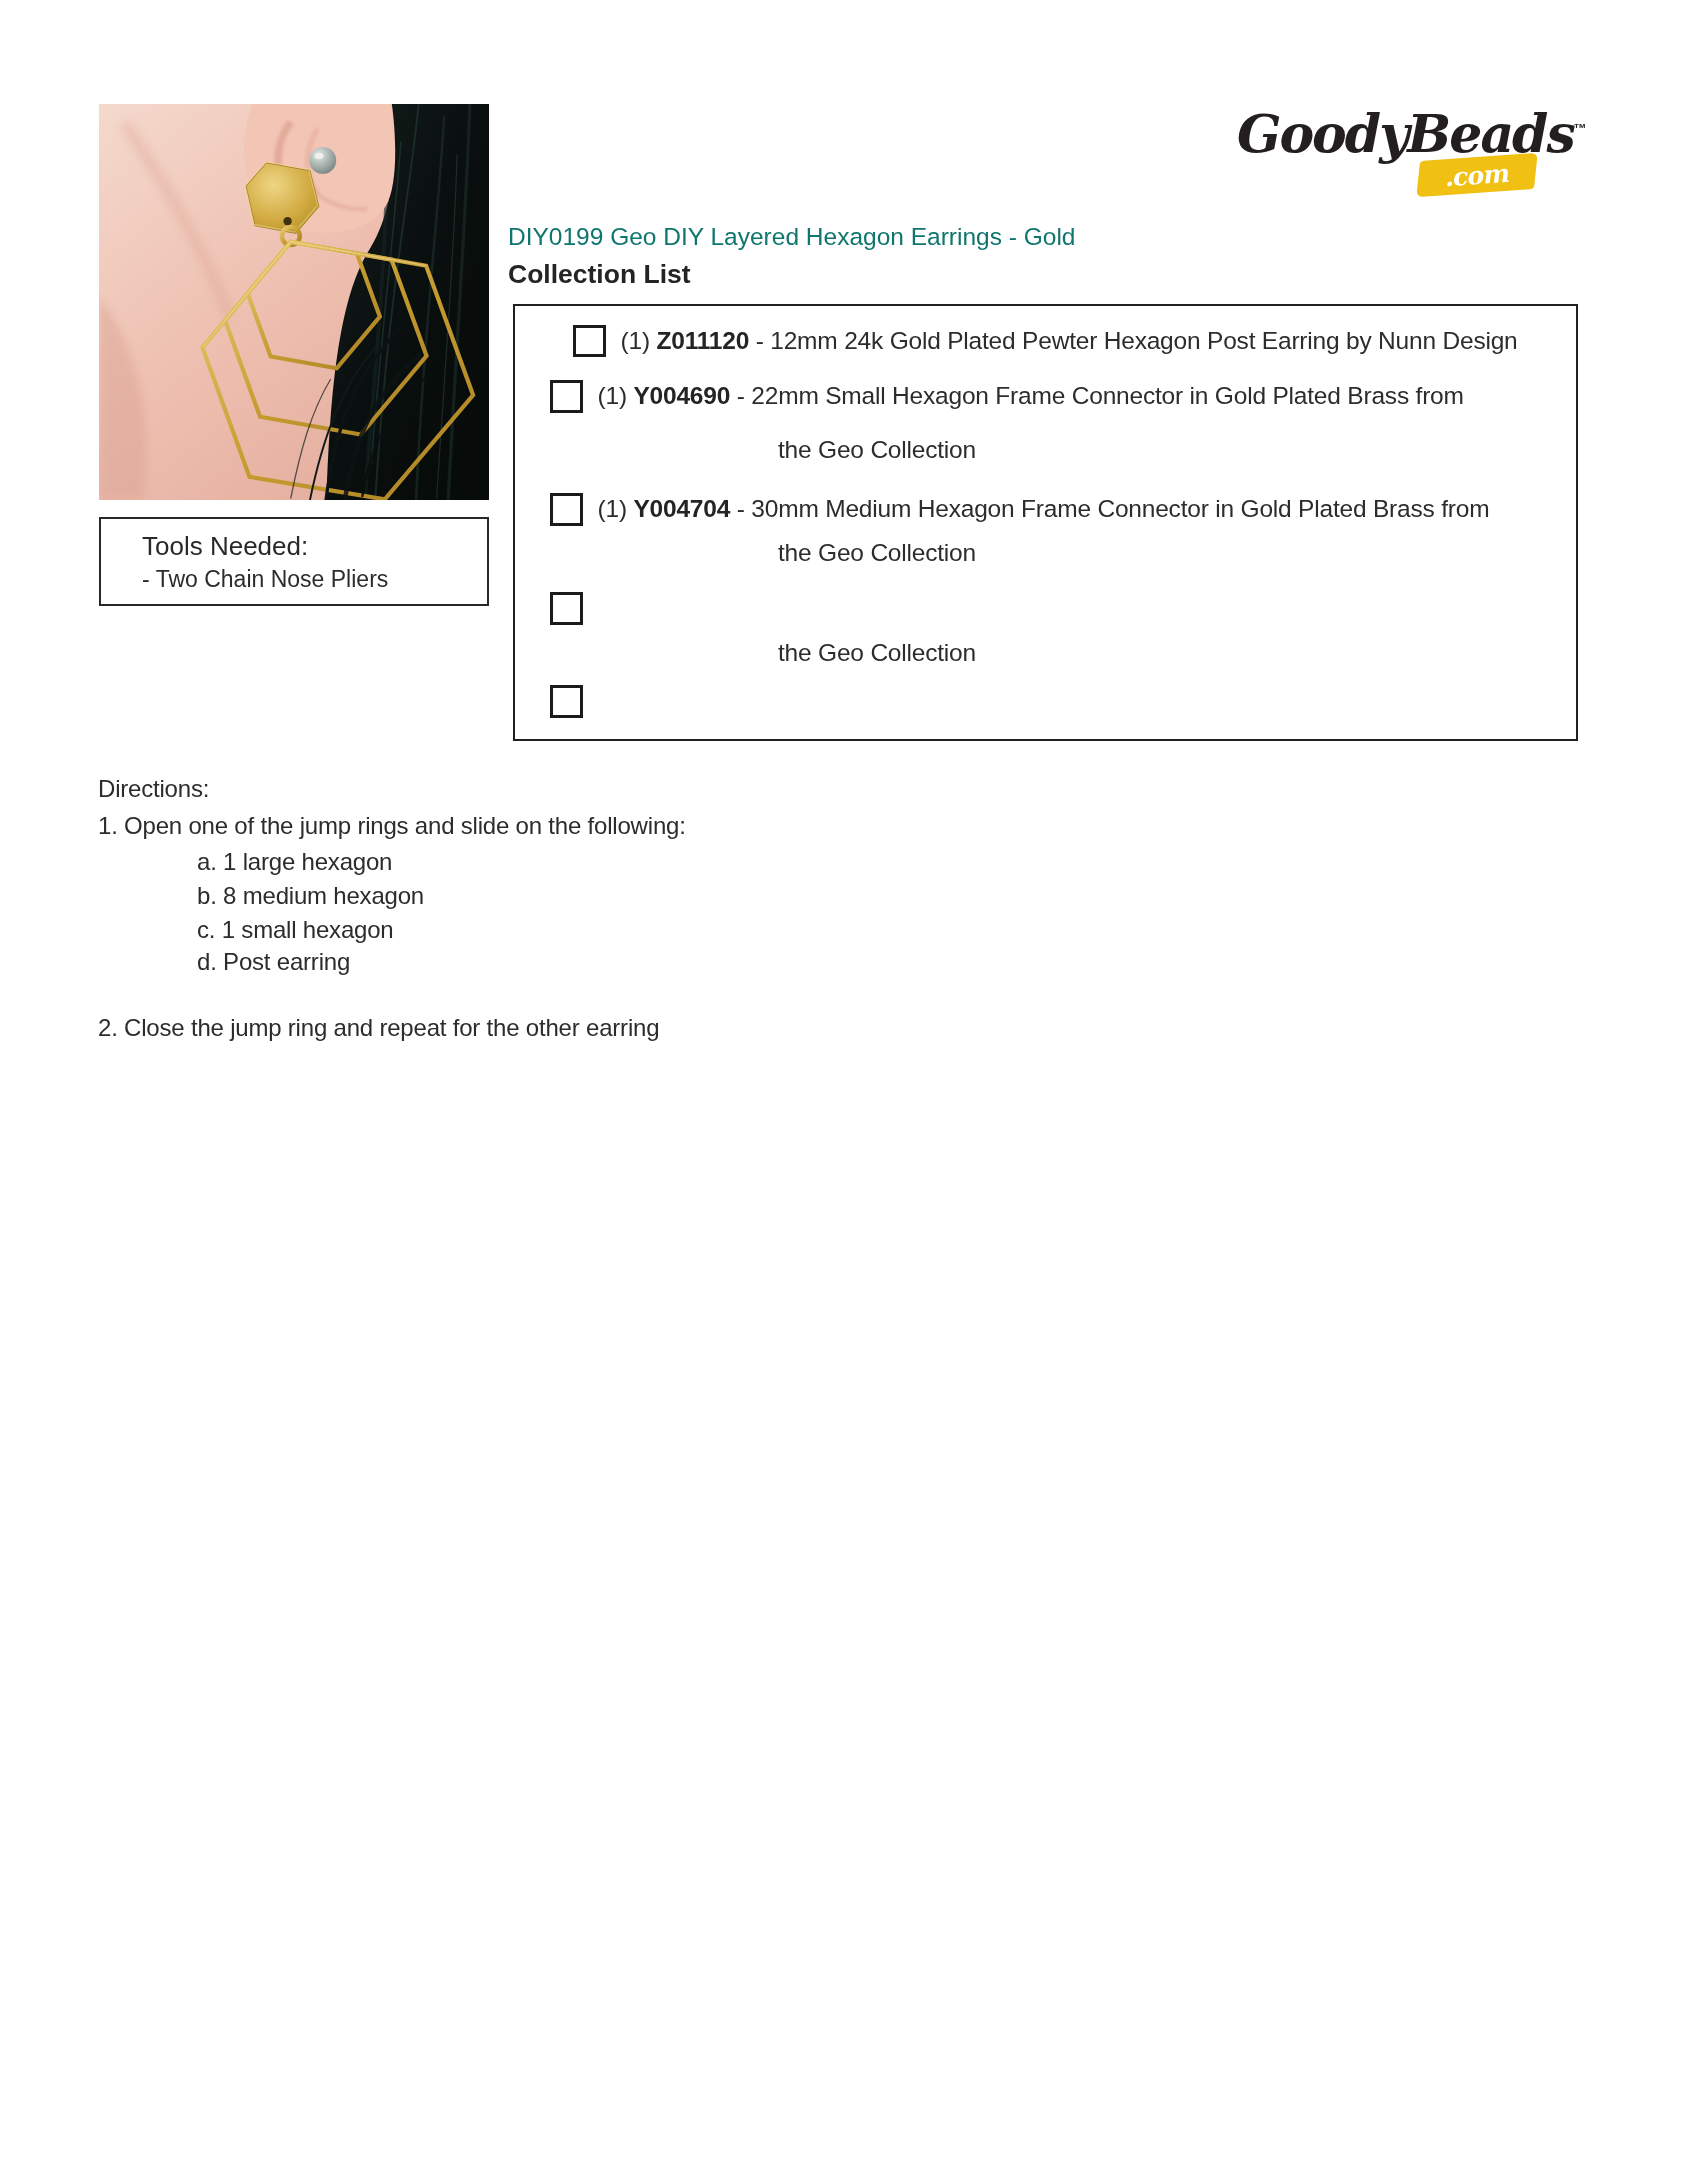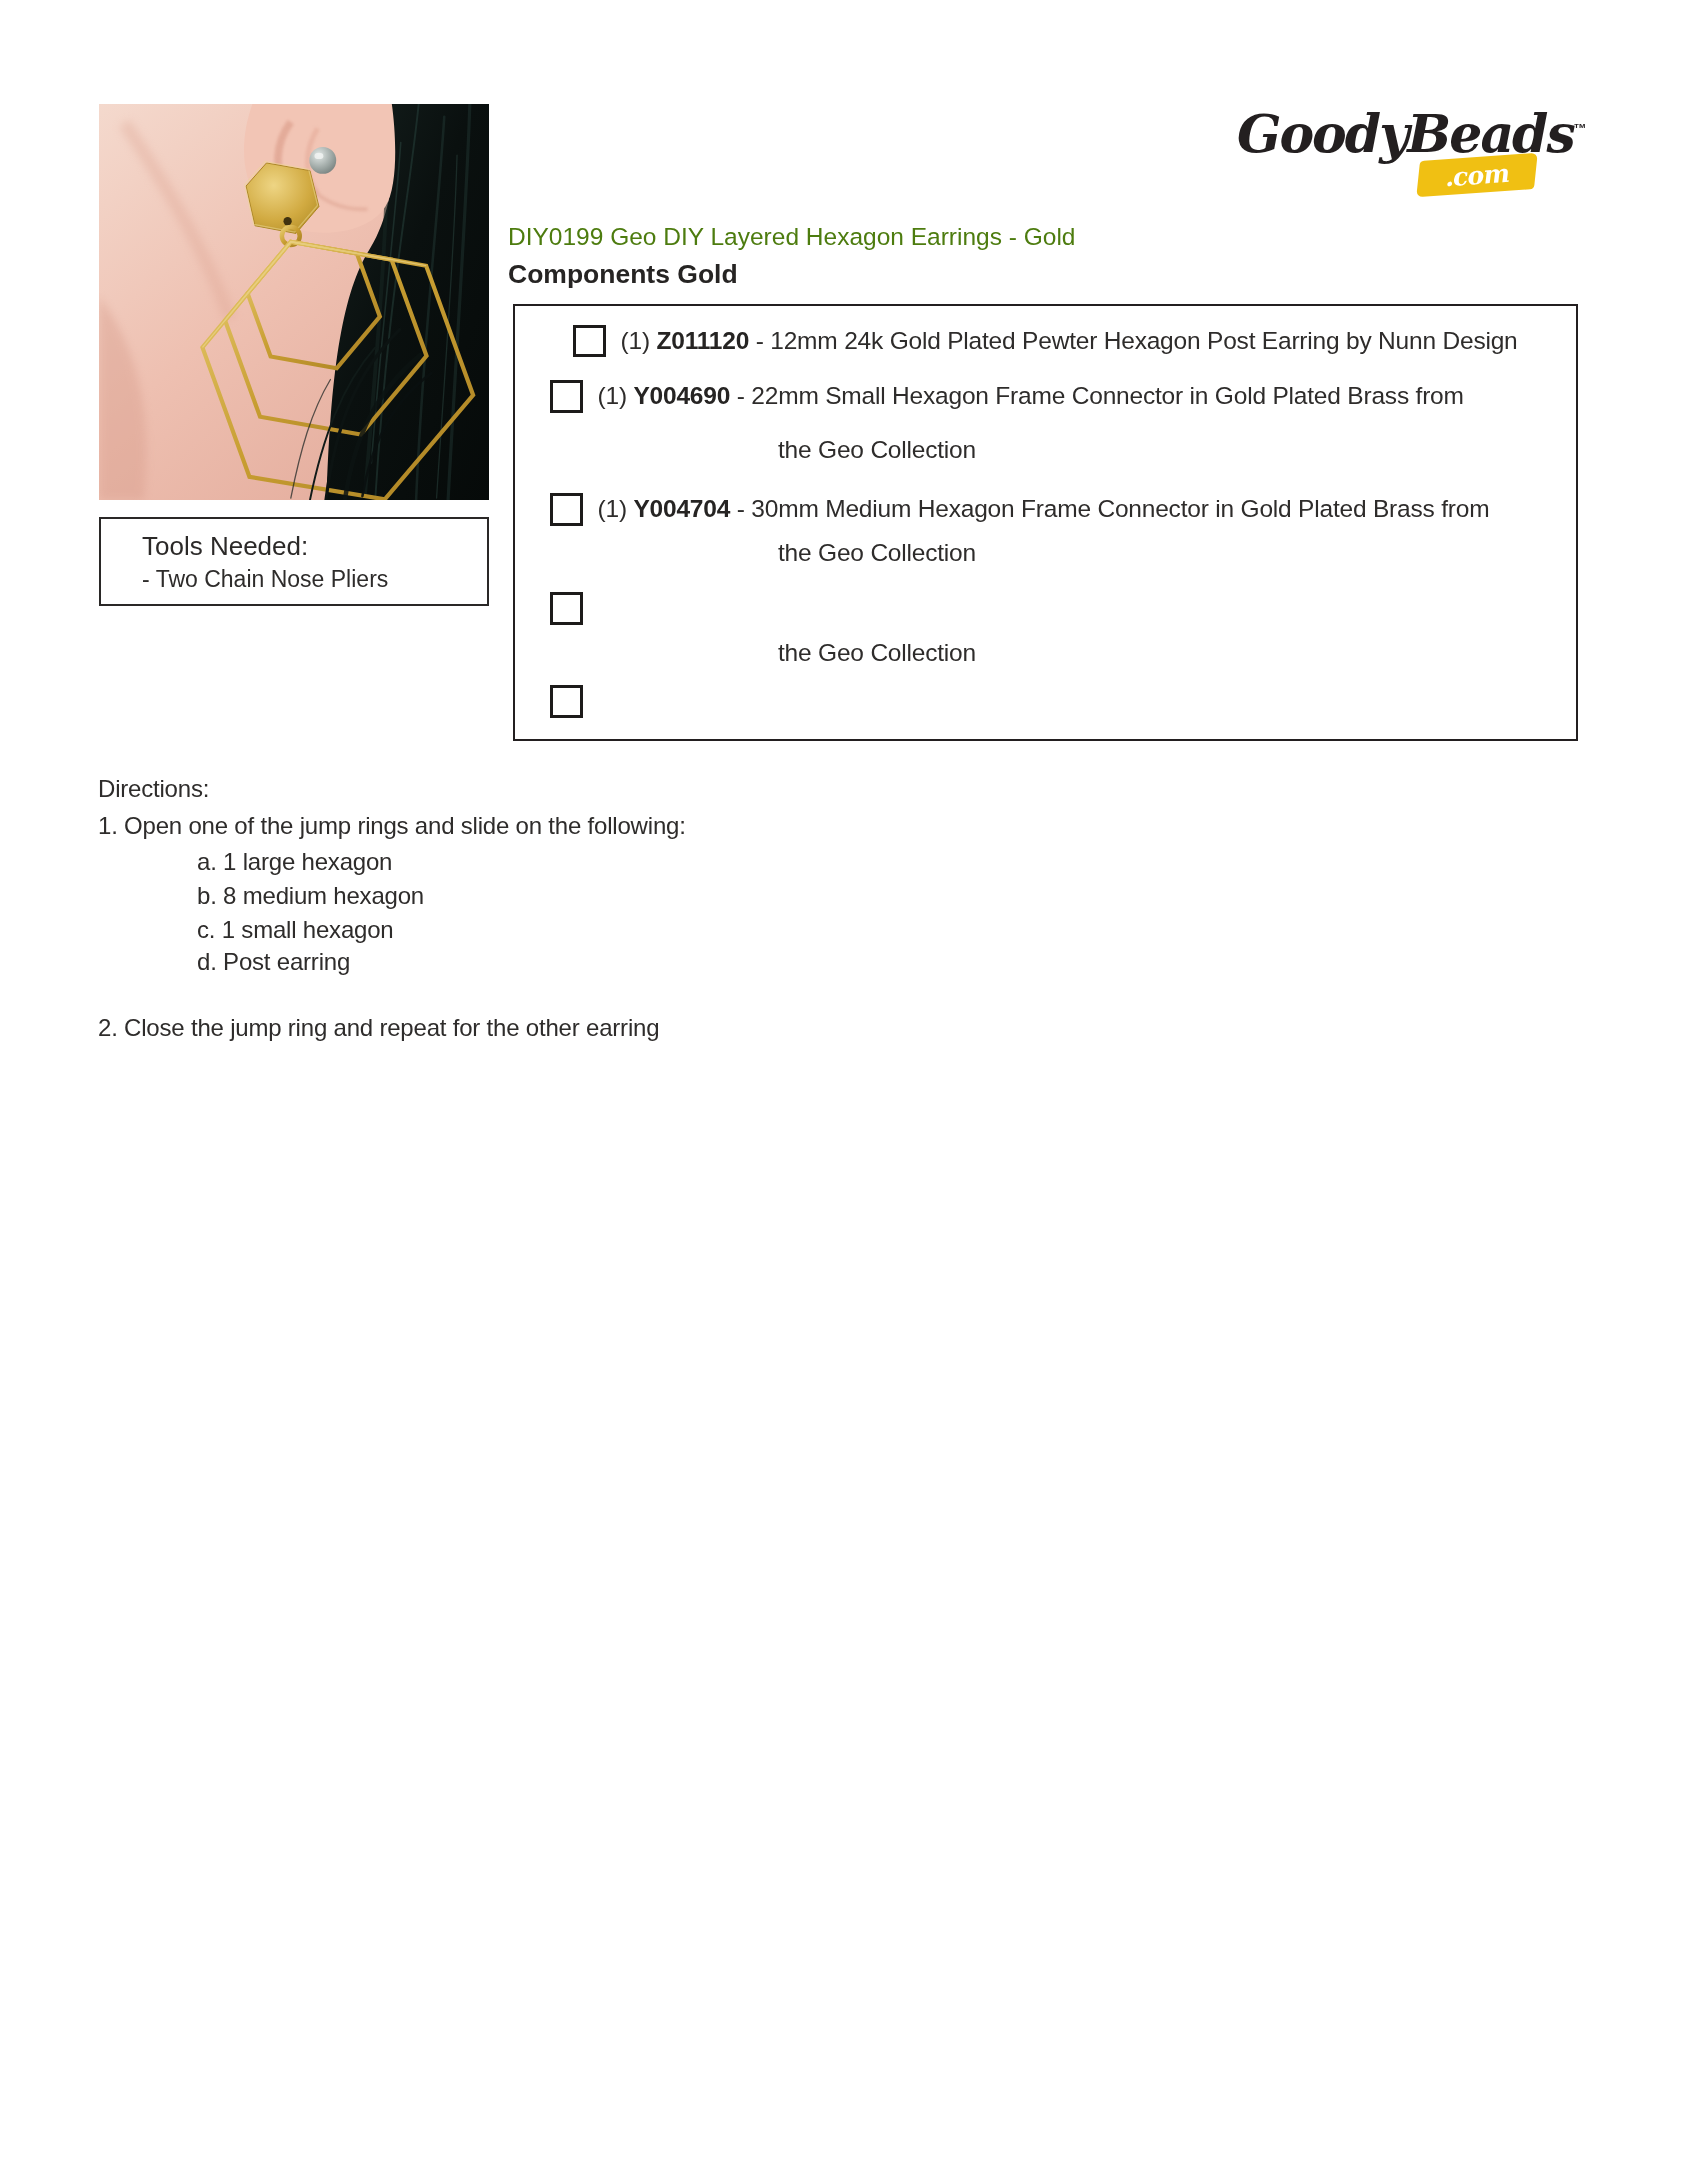--- a/index.html
+++ b/index.html
@@ -32,21 +32,21 @@
     display:flex;align-items:center;justify-content:center;
   }
   .com-banner span{
     font-family:"DejaVu Serif", serif;
     font-style:italic;font-weight:bold;
     font-size:25px;color:#ffffff;transform:skewX(10deg);
     letter-spacing:-0.7px;
   }
 
   
-  #doc-title{left:508px;top:222px;font-size:24.5px;line-height:29px;color:#4d7c0f;white-space:nowrap;}
+  #doc-title{left:508px;top:222px;font-size:24.5px;line-height:29px;color:#0f766e;white-space:nowrap;}
   #components-heading{left:508px;top:259px;font-size:26.5px;line-height:30px;font-weight:bold;color:#262423;white-space:nowrap;}
 
   
   #components-box{
     left:513px;top:304px;width:1065px;height:437px;
     border:2.6px solid #231f20;background:#ffffff;box-sizing:border-box;
   }
   .comp-row{position:absolute;left:35px;display:flex;align-items:center;white-space:nowrap;}
   .checkbox{
     display:inline-block;flex:0 0 auto;
@@ -174,21 +174,21 @@
   </div>
 
   <div class="abs" id="logo">
     <div class="brand-script"><span>GoodyBeads</span><span class="brand-tm">™</span></div>
     <div class="com-banner">
       <span>.com</span>
     </div>
   </div>
 
   <div class="abs" id="doc-title">DIY0199 Geo DIY Layered Hexagon Earrings - Gold</div>
-  <div class="abs" id="components-heading">Components Gold</div>
+  <div class="abs" id="components-heading">Collection List</div>
 
   <div class="abs" id="components-box">
 
     <div class="comp-row" style="top:18.5px;padding-left:23px;">
       <span class="checkbox"></span>
       <span class="comp-text">
         <span>(1)</span>
         <b>Z011120</b>
         <span>- 12mm 24k Gold Plated Pewter Hexagon Post Earring by Nunn Design</span>
       </span>

